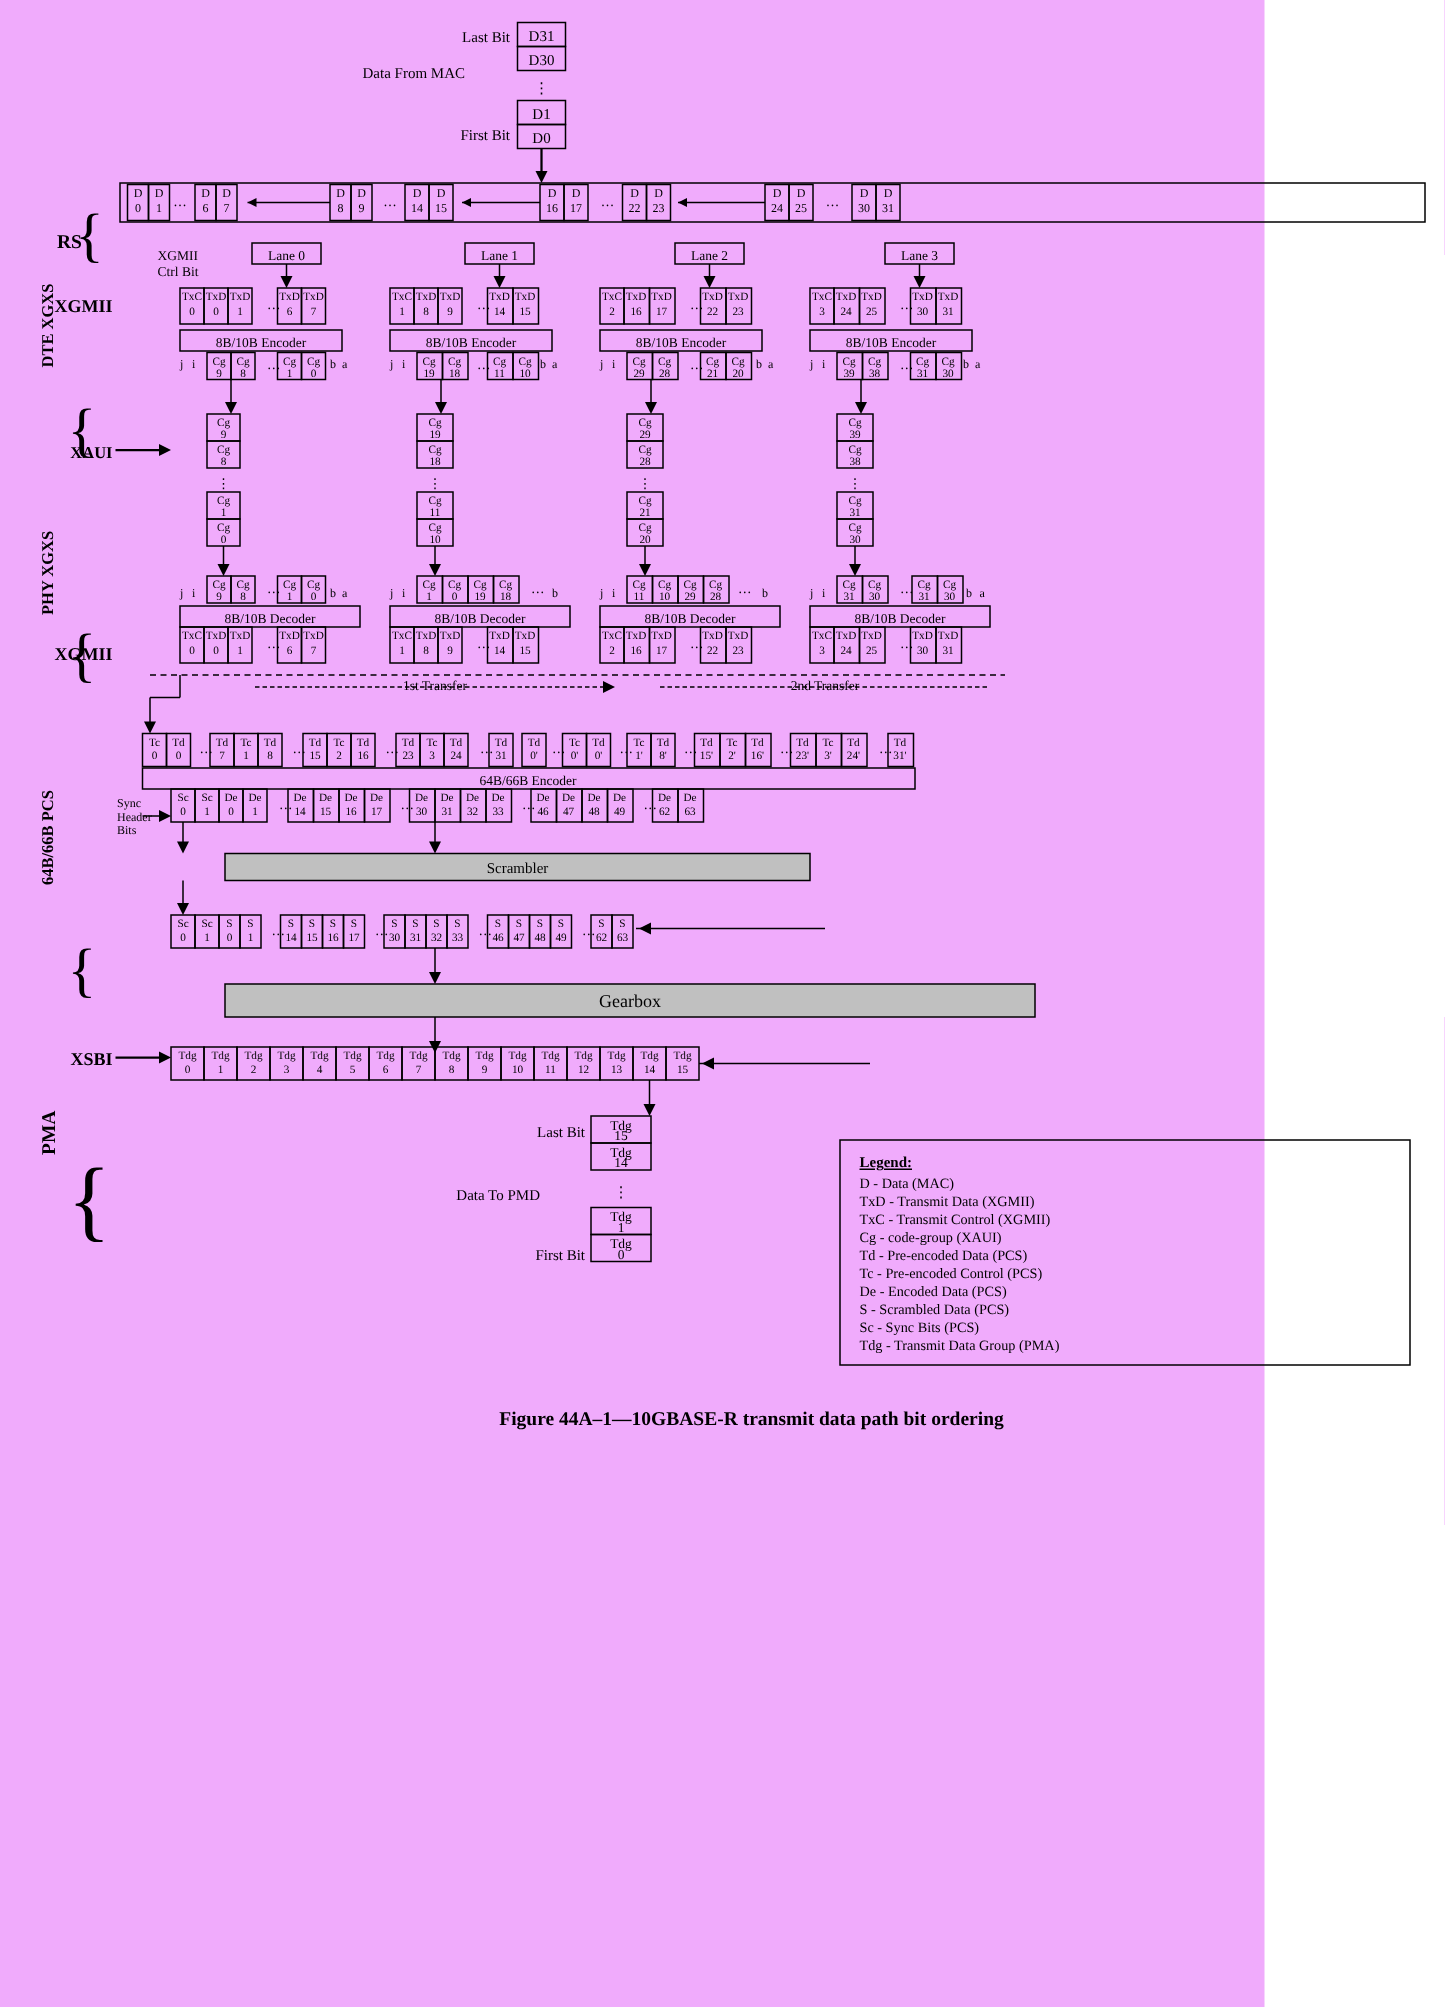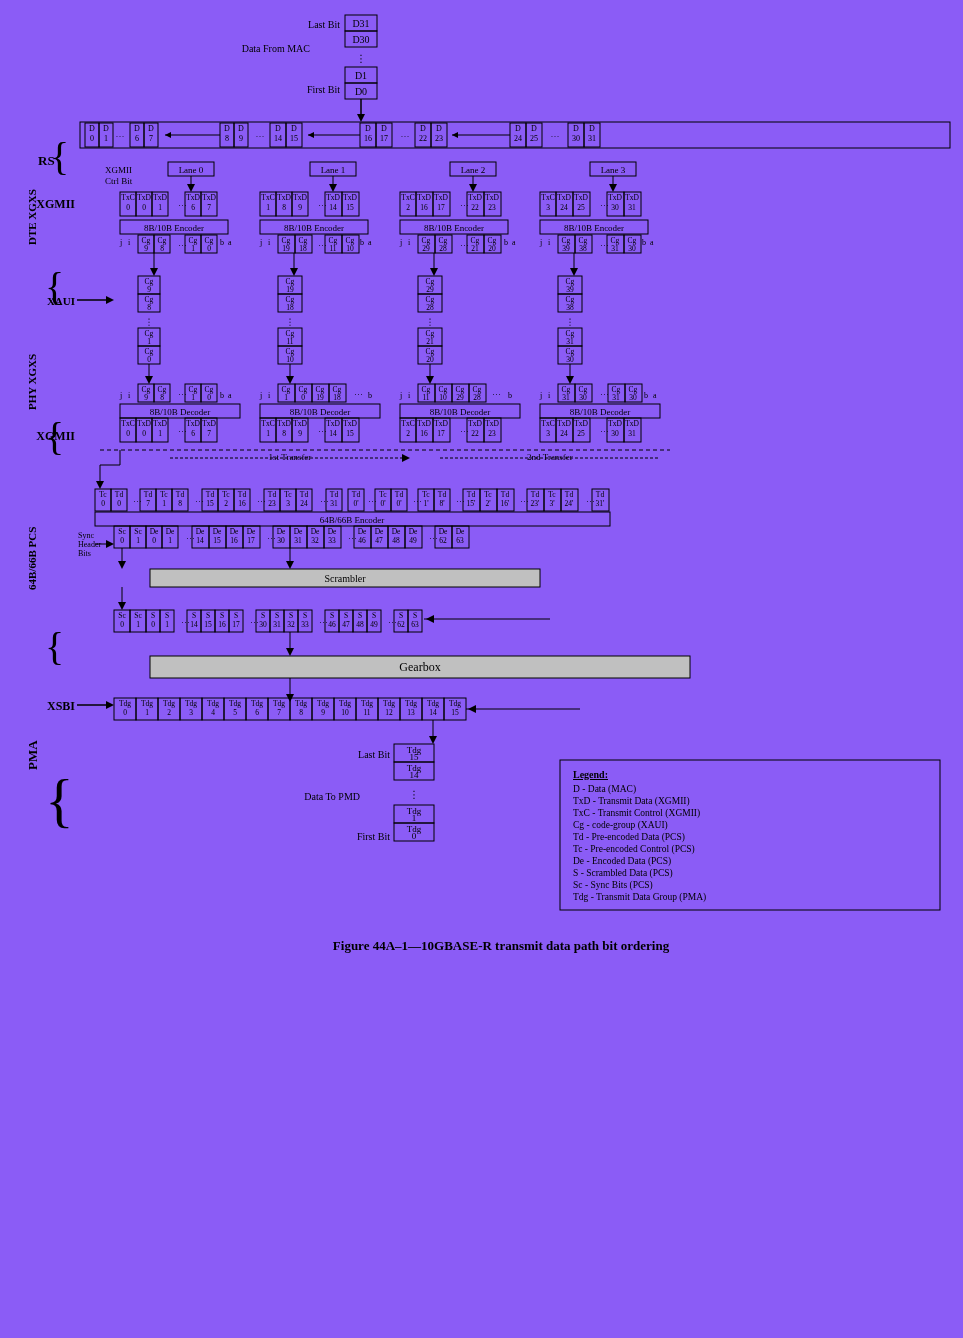--- a/index.html
+++ b/index.html
@@ -6,23 +6,23 @@
     body {
       background: #fff;
       font-family: 'Times New Roman', Times, serif;
       width: 963px;
       min-height: 1338px;
       overflow-x: hidden;
       font-size: 11px;
     }
 
     .page {
-      width: 963px;
+      width: 843px;
       min-height: 1338px;
-      background: #8b5cf6;
+      background: #f0abfc;
       padding: 10px 20px;
       position: relative;
     }
 
     
     .main-svg {
       display: block;
       margin: 0 auto;
     }
   </style>

